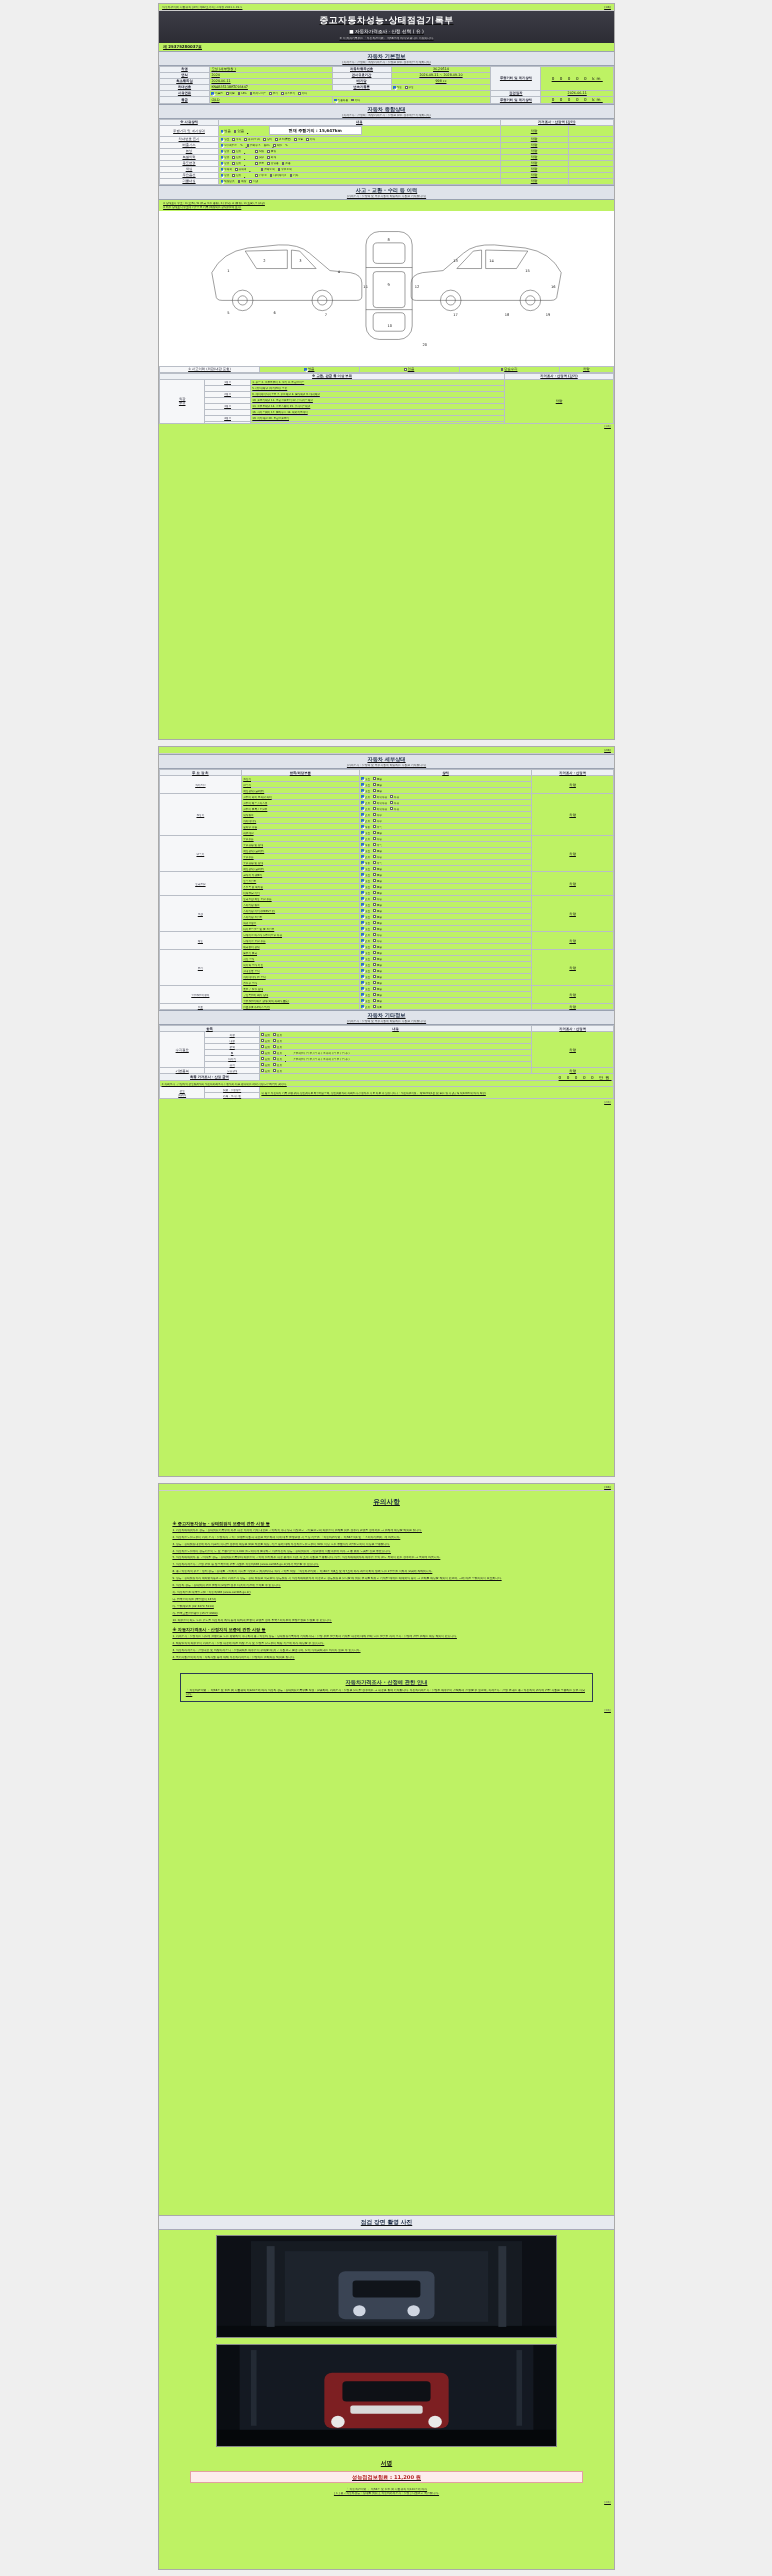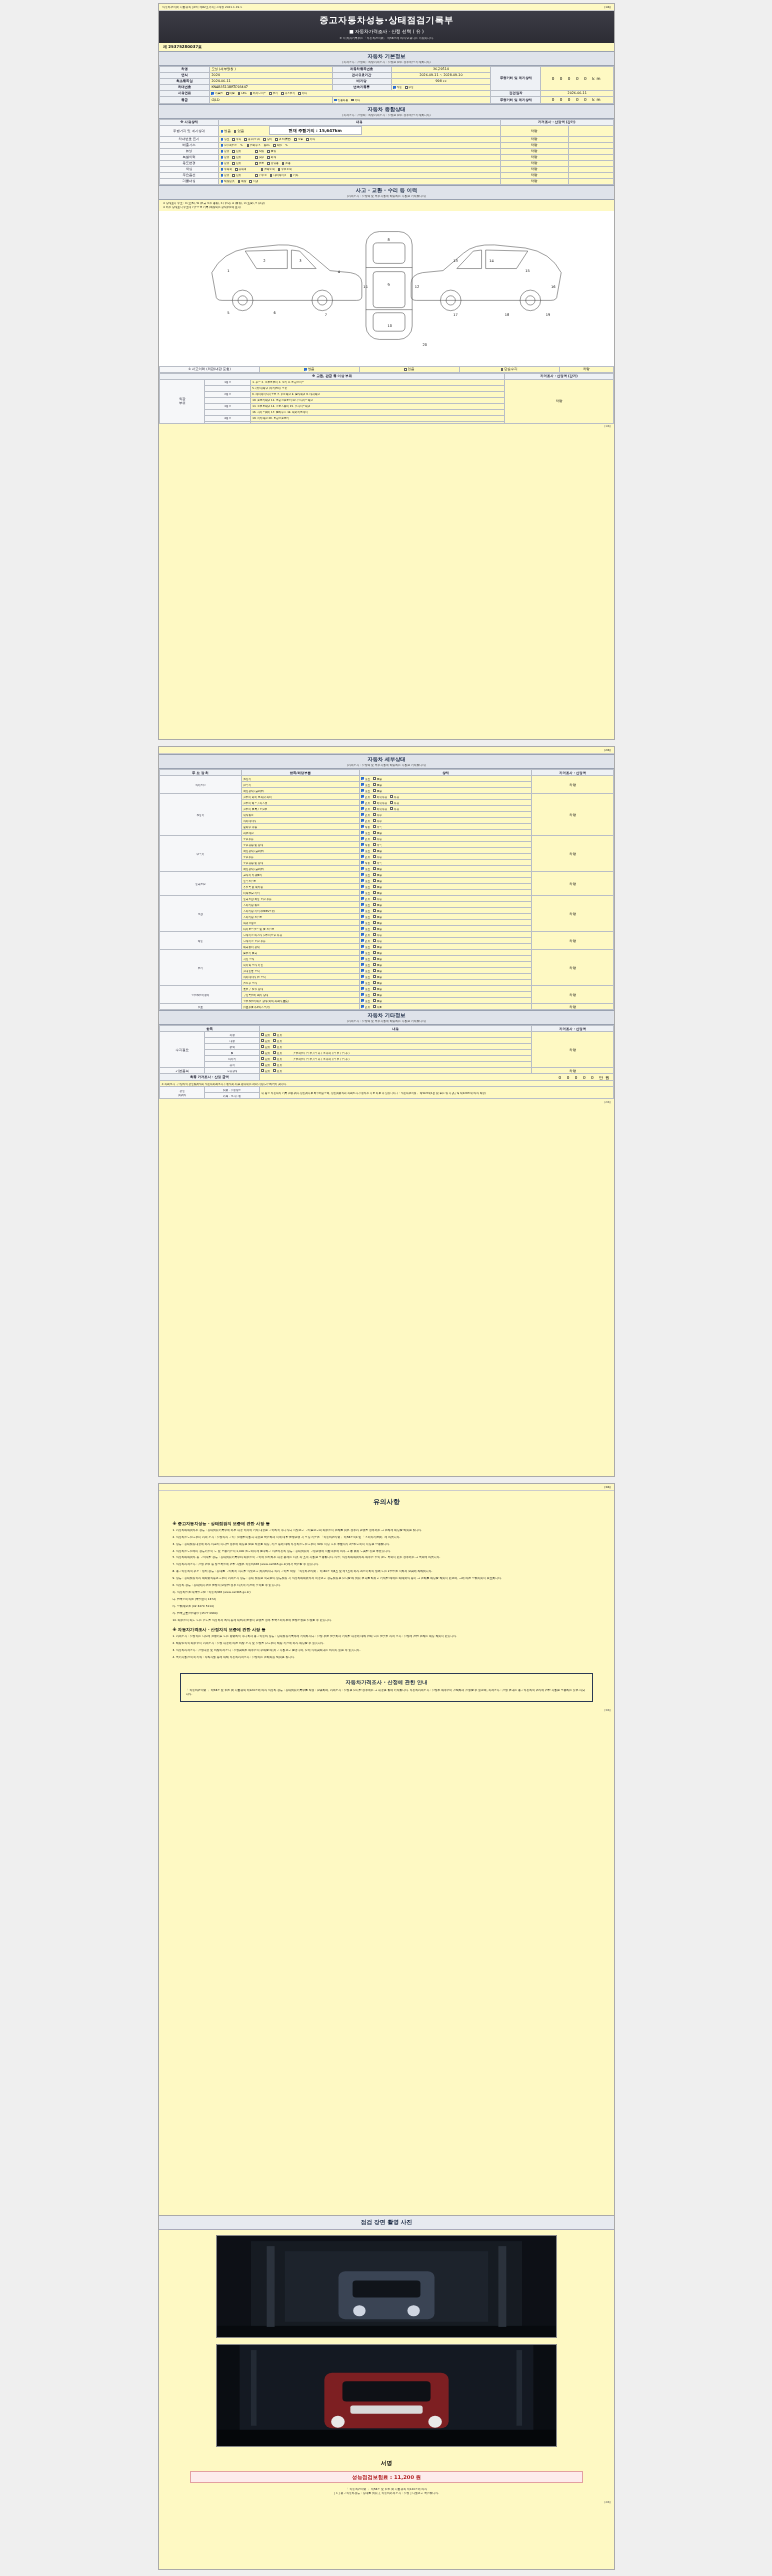--- a/index.html
+++ b/index.html
@@ -6,21 +6,21 @@
   * { box-sizing: border-box; }
   html, body { margin:0; padding:0; }
   body {
     width:773px; height:2576px;
     background:#efefef;
     font-family:"DejaVu Sans","Liberation Sans",sans-serif;
     font-size:4.6px; color:#111;
   }
   .page {
     position:absolute; left:158px; width:457px;
-    background:#fef9c3; border:0.5px solid #aaa;
+    background:#bef264; border:0.5px solid #aaa;text-decoration:underline;
   }
   .pg1 { top:3.1px; height:737px; }
   .pg2 { top:746px; height:731px; }
   .pg3 { top:1483px; height:736px; }
   .pg4 { top:2215px; height:355px; }
 
   .topnote { font-size:2.8px; color:#333; padding:1px 3.1px; border-bottom:0.5px solid #ccc; display:flex; justify-content:space-between; }
   .pagemark { font-size:2.8px; color:#666; text-align:right; padding:0.5px 3.1px; }
 
   

